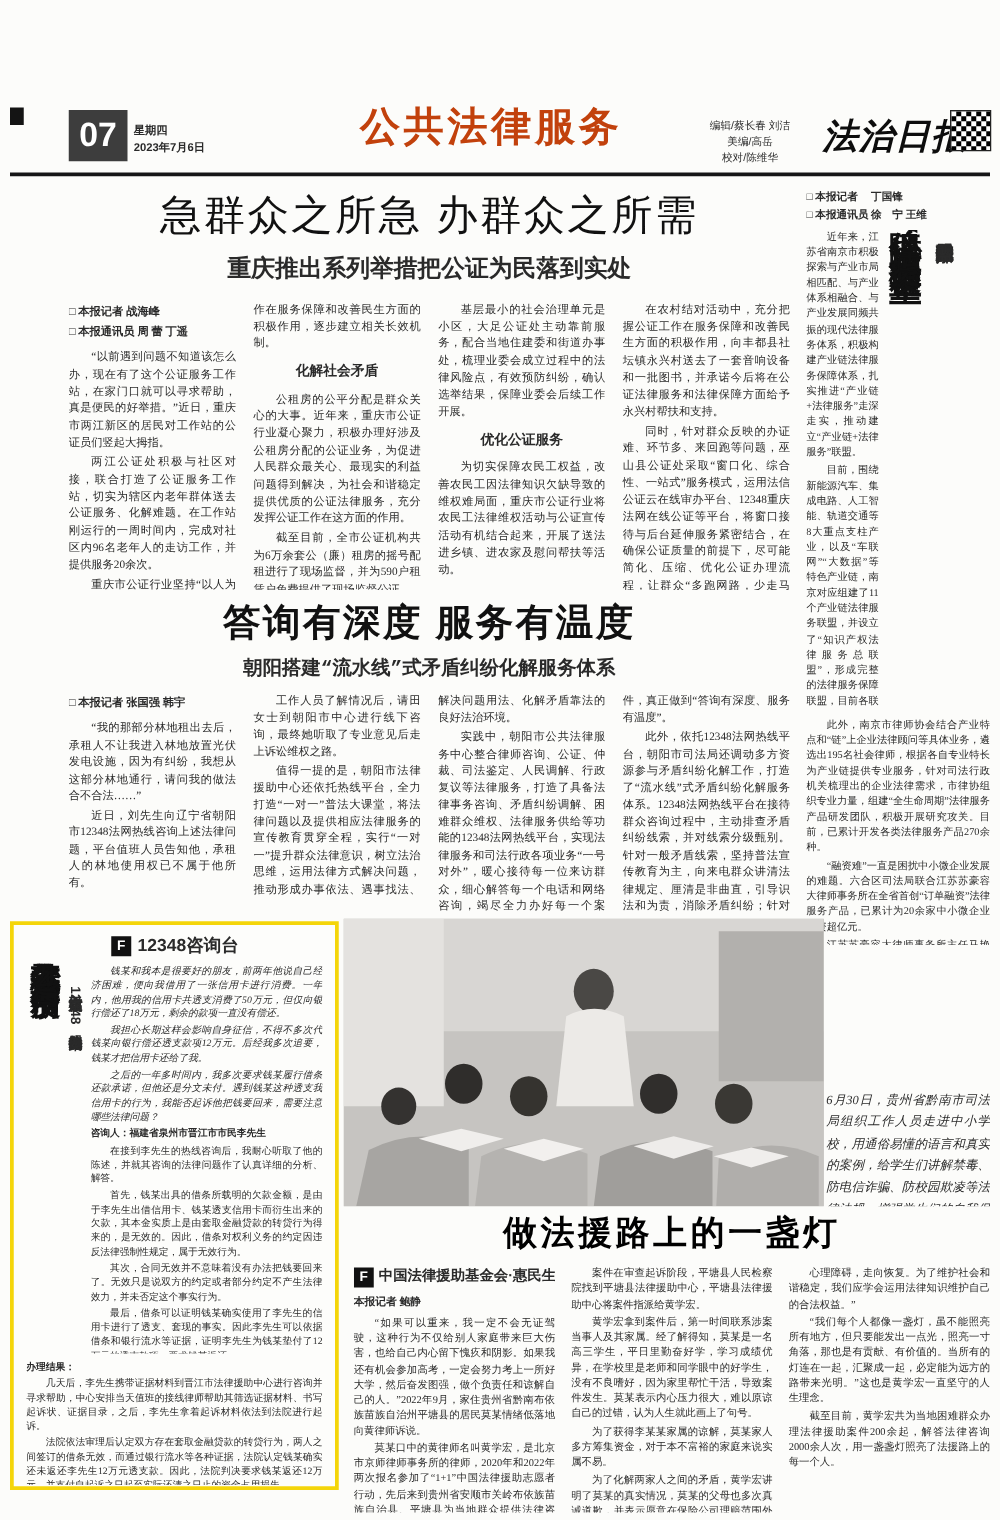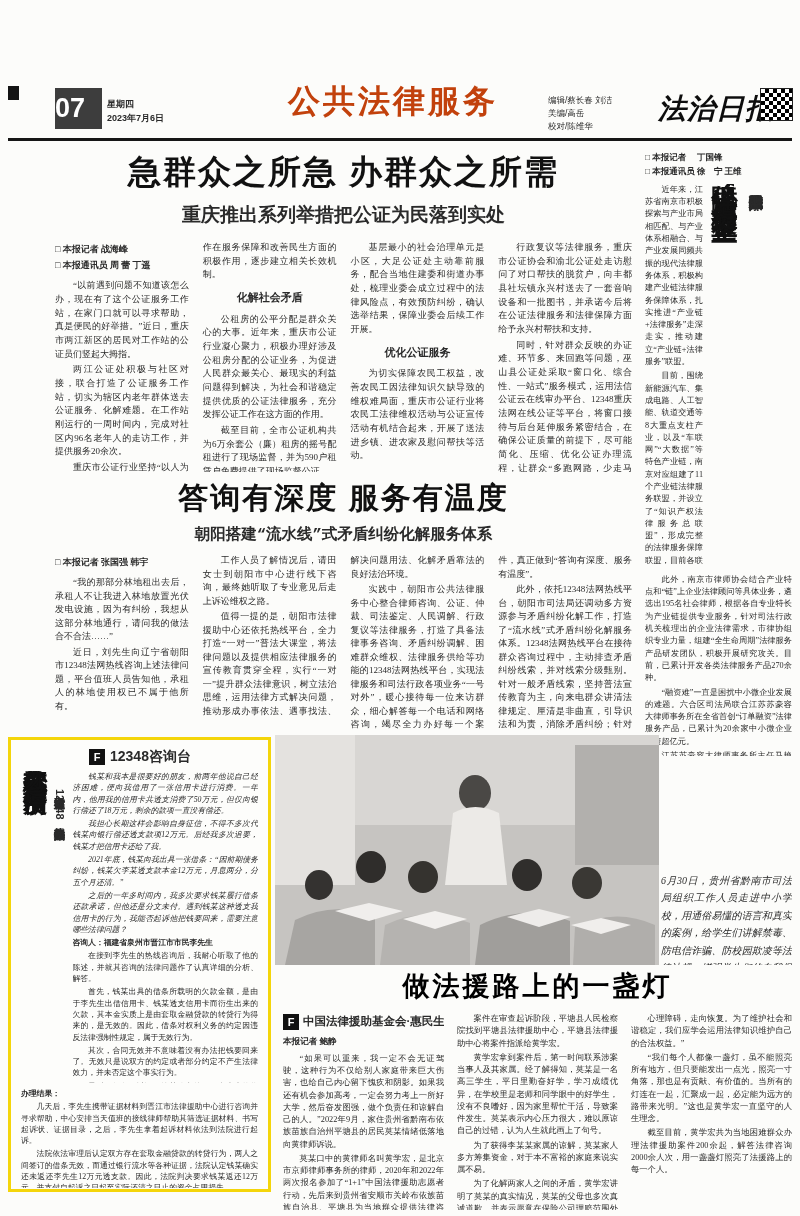--- a/index.html
+++ b/index.html
@@ -2,41 +2,41 @@
 <html><head>
 <meta charset="utf-8">
 <style>
   *{box-sizing:border-box;margin:0;padding:0}
   html,body{background:#e9e9e7}
   .page{position:relative;width:800px;height:1216px;margin:0 auto;background:#fcfcfa;overflow:hidden;
         font-family:"Liberation Serif","DejaVu Serif",serif;color:#2a2a2a}
   
   .corner-mark{position:absolute;left:8px;top:86px;width:11px;height:14px;background:#141414}
   .pagenum-box{position:absolute;left:55px;top:88px;width:47px;height:41px;background:#3d3d3d;color:#fff;
-        font:900 27px/41px "Liberation Sans",sans-serif;text-align:left}
+        font:900 27px/41px "Liberation Sans",sans-serif;text-align:center}
   .date-block{position:absolute;left:107px;top:98px;font-size:9px;line-height:1.5;font-weight:bold;
         font-family:"Liberation Sans",sans-serif}
   .section-title{position:absolute;left:288px;top:80px;width:352px;text-align:left;font-size:32px;font-weight:900;
         font-family:"Liberation Sans",sans-serif;letter-spacing:3px;color:#c2410c}
-  .editors{position:absolute;left:548px;top:94px;width:104px;text-align:left;font-size:8.5px;line-height:1.55;
+  .editors{position:absolute;left:548px;top:94px;width:104px;text-align:center;font-size:8.5px;line-height:1.55;
         font-family:"Liberation Sans",sans-serif}
   .masthead{position:absolute;left:658px;top:90px;width:98px;font-size:28px;font-weight:bold;font-style:italic;
         font-family:"DejaVu Serif",serif;letter-spacing:1px;color:#0d0d0d;white-space:nowrap}
   .qr{position:absolute;left:760px;top:88px;width:33px;height:33px;border:1px solid #222;
         background:conic-gradient(from 0deg,#000 25%,#fff 0 50%,#000 0 75%,#fff 0) 0 0/8px 8px}
   .header-rule{position:absolute;left:8px;top:138px;width:784px;height:3px;background:#161616}
   
   .para{text-indent:2em;margin-bottom:2px}
   .t-h{font-weight:bold;text-align:center;text-indent:0;font-size:11px;margin:7px 0;font-family:"Liberation Sans",sans-serif}
   .t-i{font-style:italic}
   .t-l{font-weight:bold;text-indent:0}
   .byline-block{font-size:9px;font-weight:bold;line-height:1.8;margin-bottom:6px;text-indent:0}
   
   .top-article{position:absolute;left:55px;top:150px;width:577px;height:322px;overflow:hidden}
-  .ta-headline{font-size:33px;font-weight:700;text-align:center;letter-spacing:2px;color:#111;
+  .ta-headline{font-size:33px;font-weight:400;text-align:center;letter-spacing:2px;color:#111;
         font-family:"Liberation Sans",sans-serif}
   .ta-subhead{font-size:19px;font-weight:bold;text-align:center;margin-top:7px;font-family:"Liberation Sans",sans-serif}
   .ta-body{margin-top:13px;height:248px;column-count:4;column-gap:14px;font-size:9px;line-height:1.52;
         text-align:justify;overflow:hidden}
   
   .right-article{position:absolute;left:645px;top:150px;width:147px;height:815px;overflow:hidden}
   .ra-bylines{font-size:8.5px;font-weight:bold;line-height:1.7;margin-bottom:5px}
   .vert-zone{display:flex;height:384px;overflow:hidden}
   .ra-narrow{width:58px;font-size:8.2px;line-height:1.5;text-align:justify;overflow:hidden}
   .ra-big{writing-mode:vertical-rl;font-size:26px;font-weight:900;letter-spacing:-3px;line-height:1.15;color:#111;
@@ -110,21 +110,21 @@
       <div>
           <p class="para t-p">“以前遇到问题不知道该怎么办，现在有了这个公证服务工作站，在家门口就可以寻求帮助，真是便民的好举措。”近日，重庆市两江新区的居民对工作站的公证员们竖起大拇指。</p>
           <p class="para t-p">两江公证处积极与社区对接，联合打造了公证服务工作站，切实为辖区内老年群体送去公证服务、化解难题。在工作站刚运行的一周时间内，完成对社区内96名老年人的走访工作，并提供服务20余次。</p>
           <p class="para t-p">重庆市公证行业坚持“以人为本、惠民利民”，充分把握公证工作在服务保障和改善民生方面的积极作用，逐步建立相关长效机制。</p>
           <p class="para t-h">化解社会矛盾</p>
           <p class="para t-p">公租房的公平分配是群众关心的大事。近年来，重庆市公证行业凝心聚力，积极办理好涉及公租房分配的公证业务，为促进人民群众最关心、最现实的利益问题得到解决，为社会和谐稳定提供优质的公证法律服务，充分发挥公证工作在这方面的作用。</p>
           <p class="para t-p">截至目前，全市公证机构共为6万余套公（廉）租房的摇号配租进行了现场监督，并为590户租赁户免费提供了现场监督公证。</p>
           <p class="para t-p">基层最小的社会治理单元是小区，大足公证处主动靠前服务，配合当地住建委和街道办事处，梳理业委会成立过程中的法律风险点，有效预防纠纷，确认选举结果，保障业委会后续工作开展。</p>
           <p class="para t-h">优化公证服务</p>
           <p class="para t-p">为切实保障农民工权益，改善农民工因法律知识欠缺导致的维权难局面，重庆市公证行业将农民工法律维权活动与公证宣传活动有机结合起来，开展了送法进乡镇、进农家及慰问帮扶等活动。</p>
-          <p class="para t-p">行政复议等法律服务，重庆市公证协会和渝北公证处走访慰问了对口帮扶的脱贫户，向丰都县社坛镇永兴村送去了一套音响设备和一批图书，并承诺今后将在公证法律服务和法律保障方面给予永兴村帮扶和支持。</p>
+          <p class="para t-p">在农村结对活动中，充分把握公证工作在服务保障和改善民生方面的积极作用，向丰都县社坛镇永兴村送去了一套音响设备和一批图书，并承诺今后将在公证法律服务和法律保障方面给予永兴村帮扶和支持。</p>
           <p class="para t-p">同时，针对群众反映的办证难、环节多、来回跑等问题，巫山县公证处采取“窗口化、综合性、一站式”服务模式，运用法信公证云在线审办平台、12348重庆法网在线公证等平台，将窗口接待与后台延伸服务紧密结合，在确保公证质量的前提下，尽可能简化、压缩、优化公证办理流程，让群众“多跑网路，少走马路”，实现简单公证事项“最多跑一次”。</p>
         </div>
     </div>
   </div>
 
   <div class="right-article">
     <div class="ra-bylines">
       <div>□ 本报记者　 丁国锋</div>
       <div>□ 本报通讯员 徐　宁 王维</div>
     </div>
@@ -167,21 +167,20 @@
     <div class="hb-brand">
       <span class="cube">F</span>
       <span class="hb-brand-text">12348咨询台</span>
     </div>
     <div class="hb-main">
       <div class="hb-title">朋友借用信用卡透支后不还款怎么办</div>
       <div class="hb-subtitle">福建省晋江市12348公共法律服务热线案例</div>
       <div class="hb-content">
           <p class="para t-i">钱某和我本是很要好的朋友，前两年他说自己经济困难，便向我借用了一张信用卡进行消费。一年内，他用我的信用卡共透支消费了50万元，但仅向银行偿还了18万元，剩余的款项一直没有偿还。</p>
           <p class="para t-i">我担心长期这样会影响自身征信，不得不多次代钱某向银行偿还透支款项12万元。后经我多次追要，钱某才把信用卡还给了我。</p>
-          <p class="para t-i">2021年底，钱某向我出具一张借条：“因前期债务纠纷，钱某欠李某透支款本金12万元，月息两分，分五个月还清。”</p>
           <p class="para t-i">之后的一年多时间内，我多次要求钱某履行借条还款承诺，但他还是分文未付。遇到钱某这种透支我信用卡的行为，我能否起诉他把钱要回来，需要注意哪些法律问题？</p>
           <p class="para t-l">咨询人：福建省泉州市晋江市市民李先生</p>
           <p class="para t-p">在接到李先生的热线咨询后，我耐心听取了他的陈述，并就其咨询的法律问题作了认真详细的分析、解答。</p>
           <p class="para t-p">首先，钱某出具的借条所载明的欠款金额，是由于李先生出借信用卡、钱某透支信用卡而衍生出来的欠款，其本金实质上是由套取金融贷款的转贷行为得来的，是无效的。因此，借条对权利义务的约定因违反法律强制性规定，属于无效行为。</p>
           <p class="para t-p">其次，合同无效并不意味着没有办法把钱要回来了。无效只是说双方的约定或者部分约定不产生法律效力，并未否定这个事实行为。</p>
           <p class="para t-p">最后，借条可以证明钱某确实使用了李先生的信用卡进行了透支、套现的事实。因此李先生可以依据借条和银行流水等证据，证明李先生为钱某垫付了12万元的透支款项，要求钱某返还。</p>
         </div>
     </div>
     <div class="hb-result">
         <p class="para t-l">办理结果：</p>

